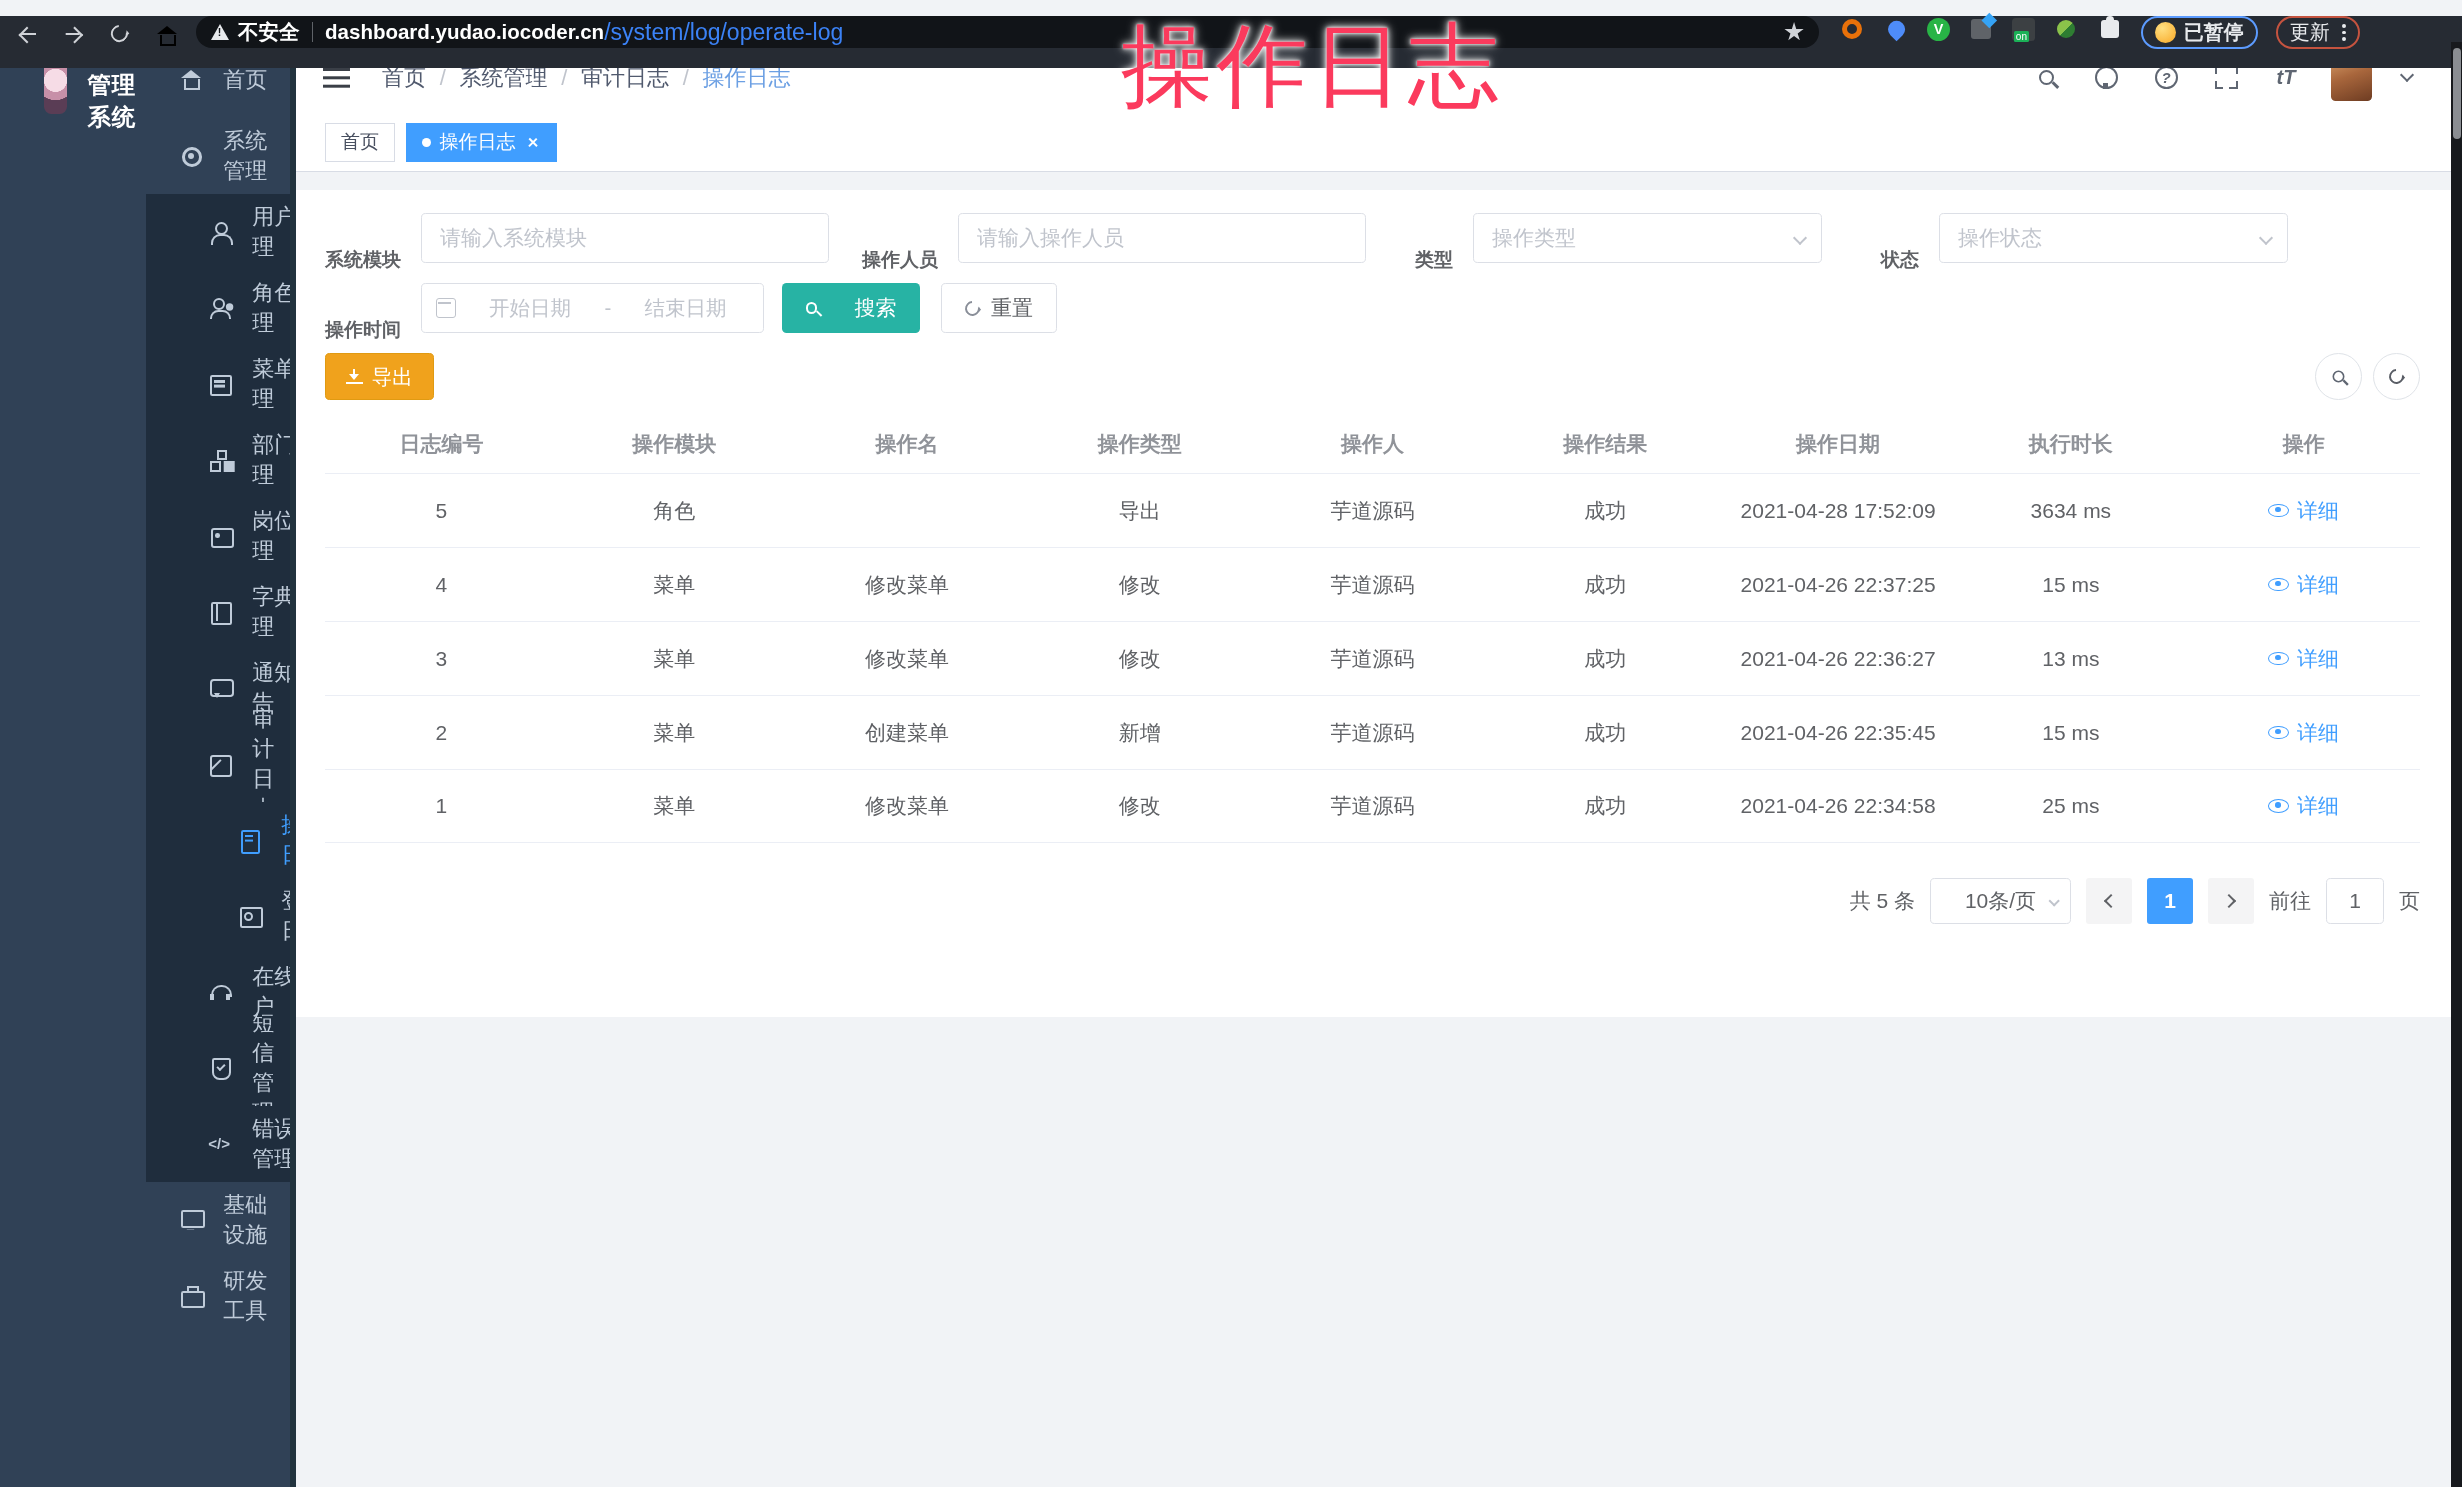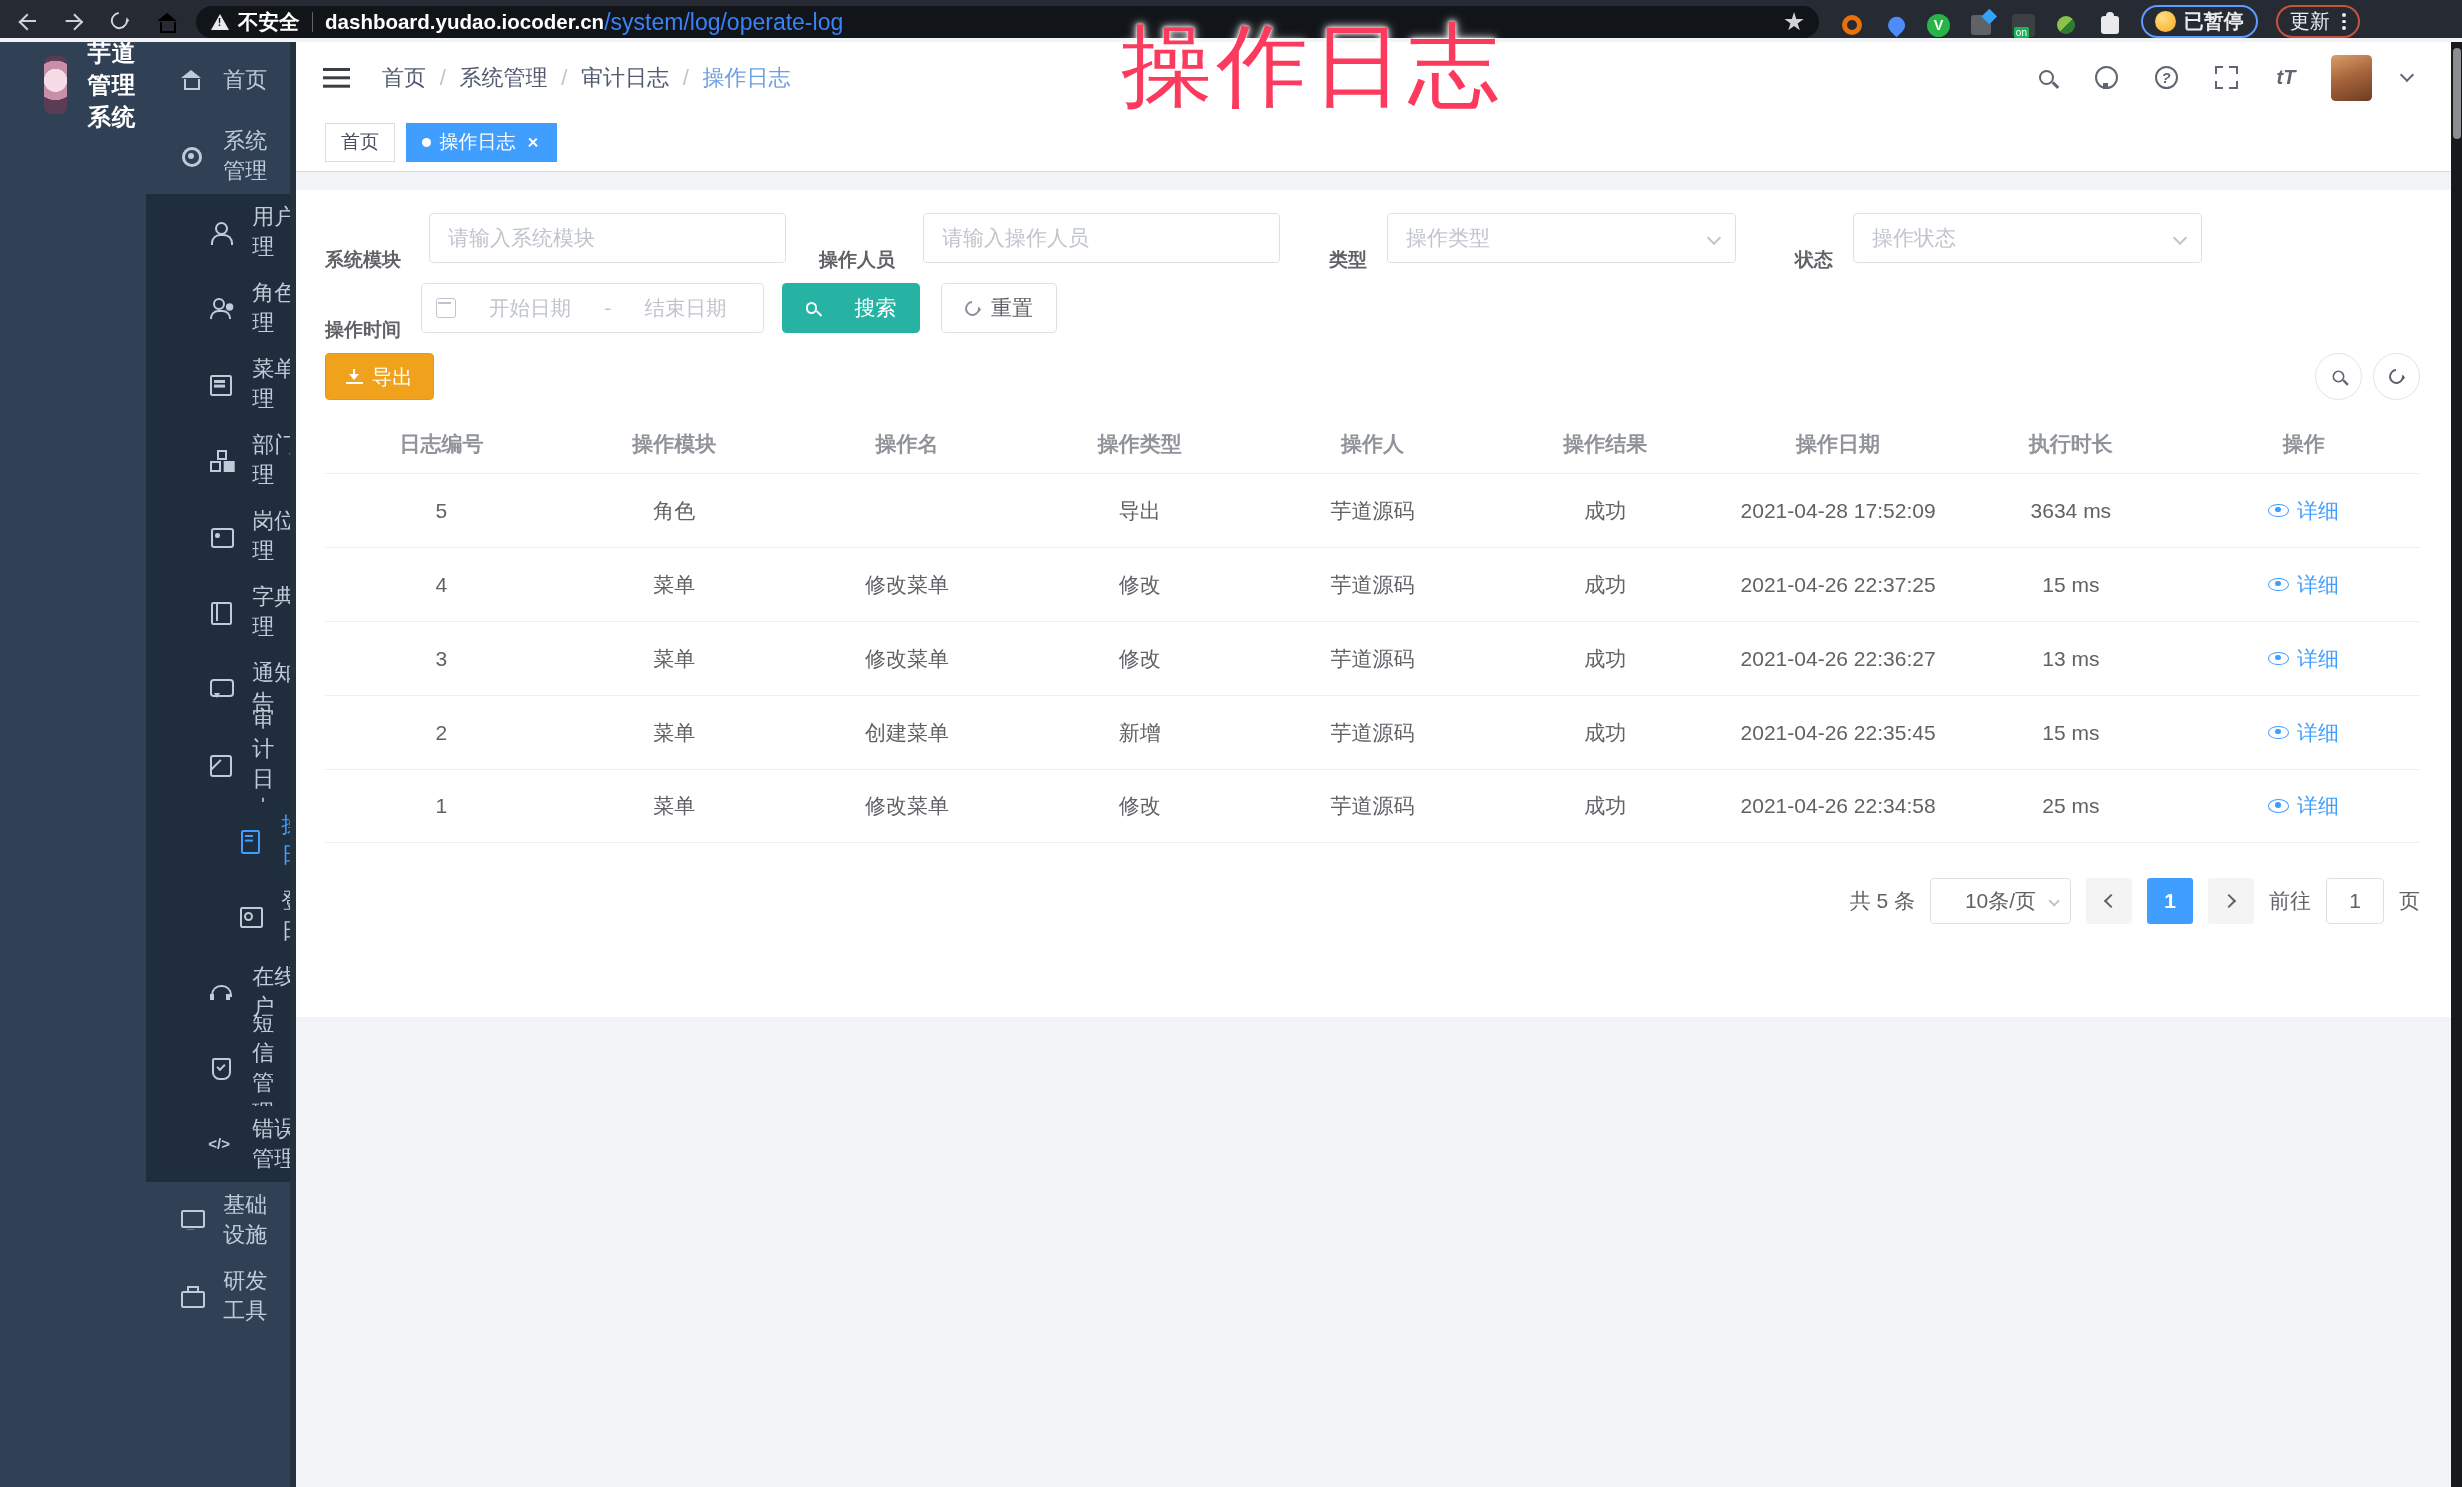--- a/index.html
+++ b/index.html
@@ -1,22 +1,22 @@
 <!DOCTYPE html>
 <html style="font-size:12px"><head>
 <meta charset="utf-8">
 <style>
   html,body{margin:0;padding:0;}
   body{width:2462px;height:1488px;overflow:hidden;position:relative;
        font-family:"Liberation Sans","DejaVu Sans",sans-serif;background:#f1f3f6;}
   *{box-sizing:border-box;}
 
   
-  .browser-bar{position:absolute;left:0;top:0;width:2462px;height:38px;background:#262b33;
-               display:flex;align-items:flex-end;z-index:5;}
+  .browser-bar{position:absolute;left:0;top:16px;width:2462px;height:52px;background:#262b33;
+               display:flex;align-items:flex-start;z-index:5;}
   .nav-btn{width:35px;height:35px;display:flex;align-items:center;justify-content:center;margin-left:10.6px;}
   .ic-arrow{width:16.7px;height:16.7px;position:relative;}
   .ic-arrow::before{content:"";position:absolute;top:3.8px;width:10px;height:10px;
       border-left:2.3px solid #cfd2d7;border-bottom:2.3px solid #cfd2d7;transform:rotate(45deg);left:0.8px;}
   .ic-arrow::after{content:"";position:absolute;top:7.6px;left:1.5px;width:14.4px;height:2.3px;background:#cfd2d7;}
   .ic-arrow.fwd{transform:scaleX(-1);}
   .ic-reload{width:16.7px;height:16.7px;border:2.3px solid #cfd2d7;border-radius:50%;border-top-color:transparent;position:relative;transform:rotate(40deg);}
   .ic-reload::after{content:"";position:absolute;right:-4.6px;top:-3px;border:3.8px solid transparent;border-bottom-color:#cfd2d7;transform:rotate(55deg);}
   .ic-home{width:18px;height:18px;position:relative;}
   .ic-home::before{content:"";position:absolute;left:2.3px;top:7.6px;width:10.6px;height:8.3px;border:2.3px solid #cfd2d7;border-top:none;}
@@ -160,21 +160,21 @@
 
   
   .content{flex:1;background:#f1f3f6;padding-top:18px;overflow:hidden;}
   .card{background:#fff;height:827px;padding:23px 42px 0 29px;position:relative;}
 
   .filter-row{display:flex;align-items:center;height:50px;margin-bottom:20px;}
   .f-label{font-size:19px;font-weight:bold;color:#606266;white-space:nowrap;margin-top:44px;}
   .inp{height:50px;border:0.8px solid #dcdfe6;border-radius:4.6px;background:#fff;font-size:21px;color:#606266;
        padding:0 18px;outline:none;font-family:inherit;}
   .inp::placeholder{color:#c0c4cc;}
-  .w-input{width:357px;margin-left:28px;}
+  .w-input{width:408px;margin-left:20px;}
   .sel{position:relative;margin-left:20px;}
   .sel .inp{width:349px;padding-right:46px;}
   .sel .chev{position:absolute;right:16.7px;top:20px;width:10px;height:10px;border-right:2.3px solid #c0c4cc;border-bottom:2.3px solid #c0c4cc;transform:rotate(45deg);}
   .gap-md{margin-left:33px;}
   .gap-lg{margin-left:49px;}
   .gap-xl{margin-left:59px;}
   .date-range{width:343px;height:50px;margin-left:20px;border:0.8px solid #dcdfe6;border-radius:4.6px;background:#fff;
        display:flex;align-items:center;padding:0 13.7px;gap:10.6px;}
   .ic-cal{width:20px;height:20px;border:1.9px solid #c0c4cc;border-radius:3px;position:relative;}
   .ic-cal::before{content:"";position:absolute;left:1.5px;top:3px;width:13px;height:1.9px;background:#c0c4cc;}

